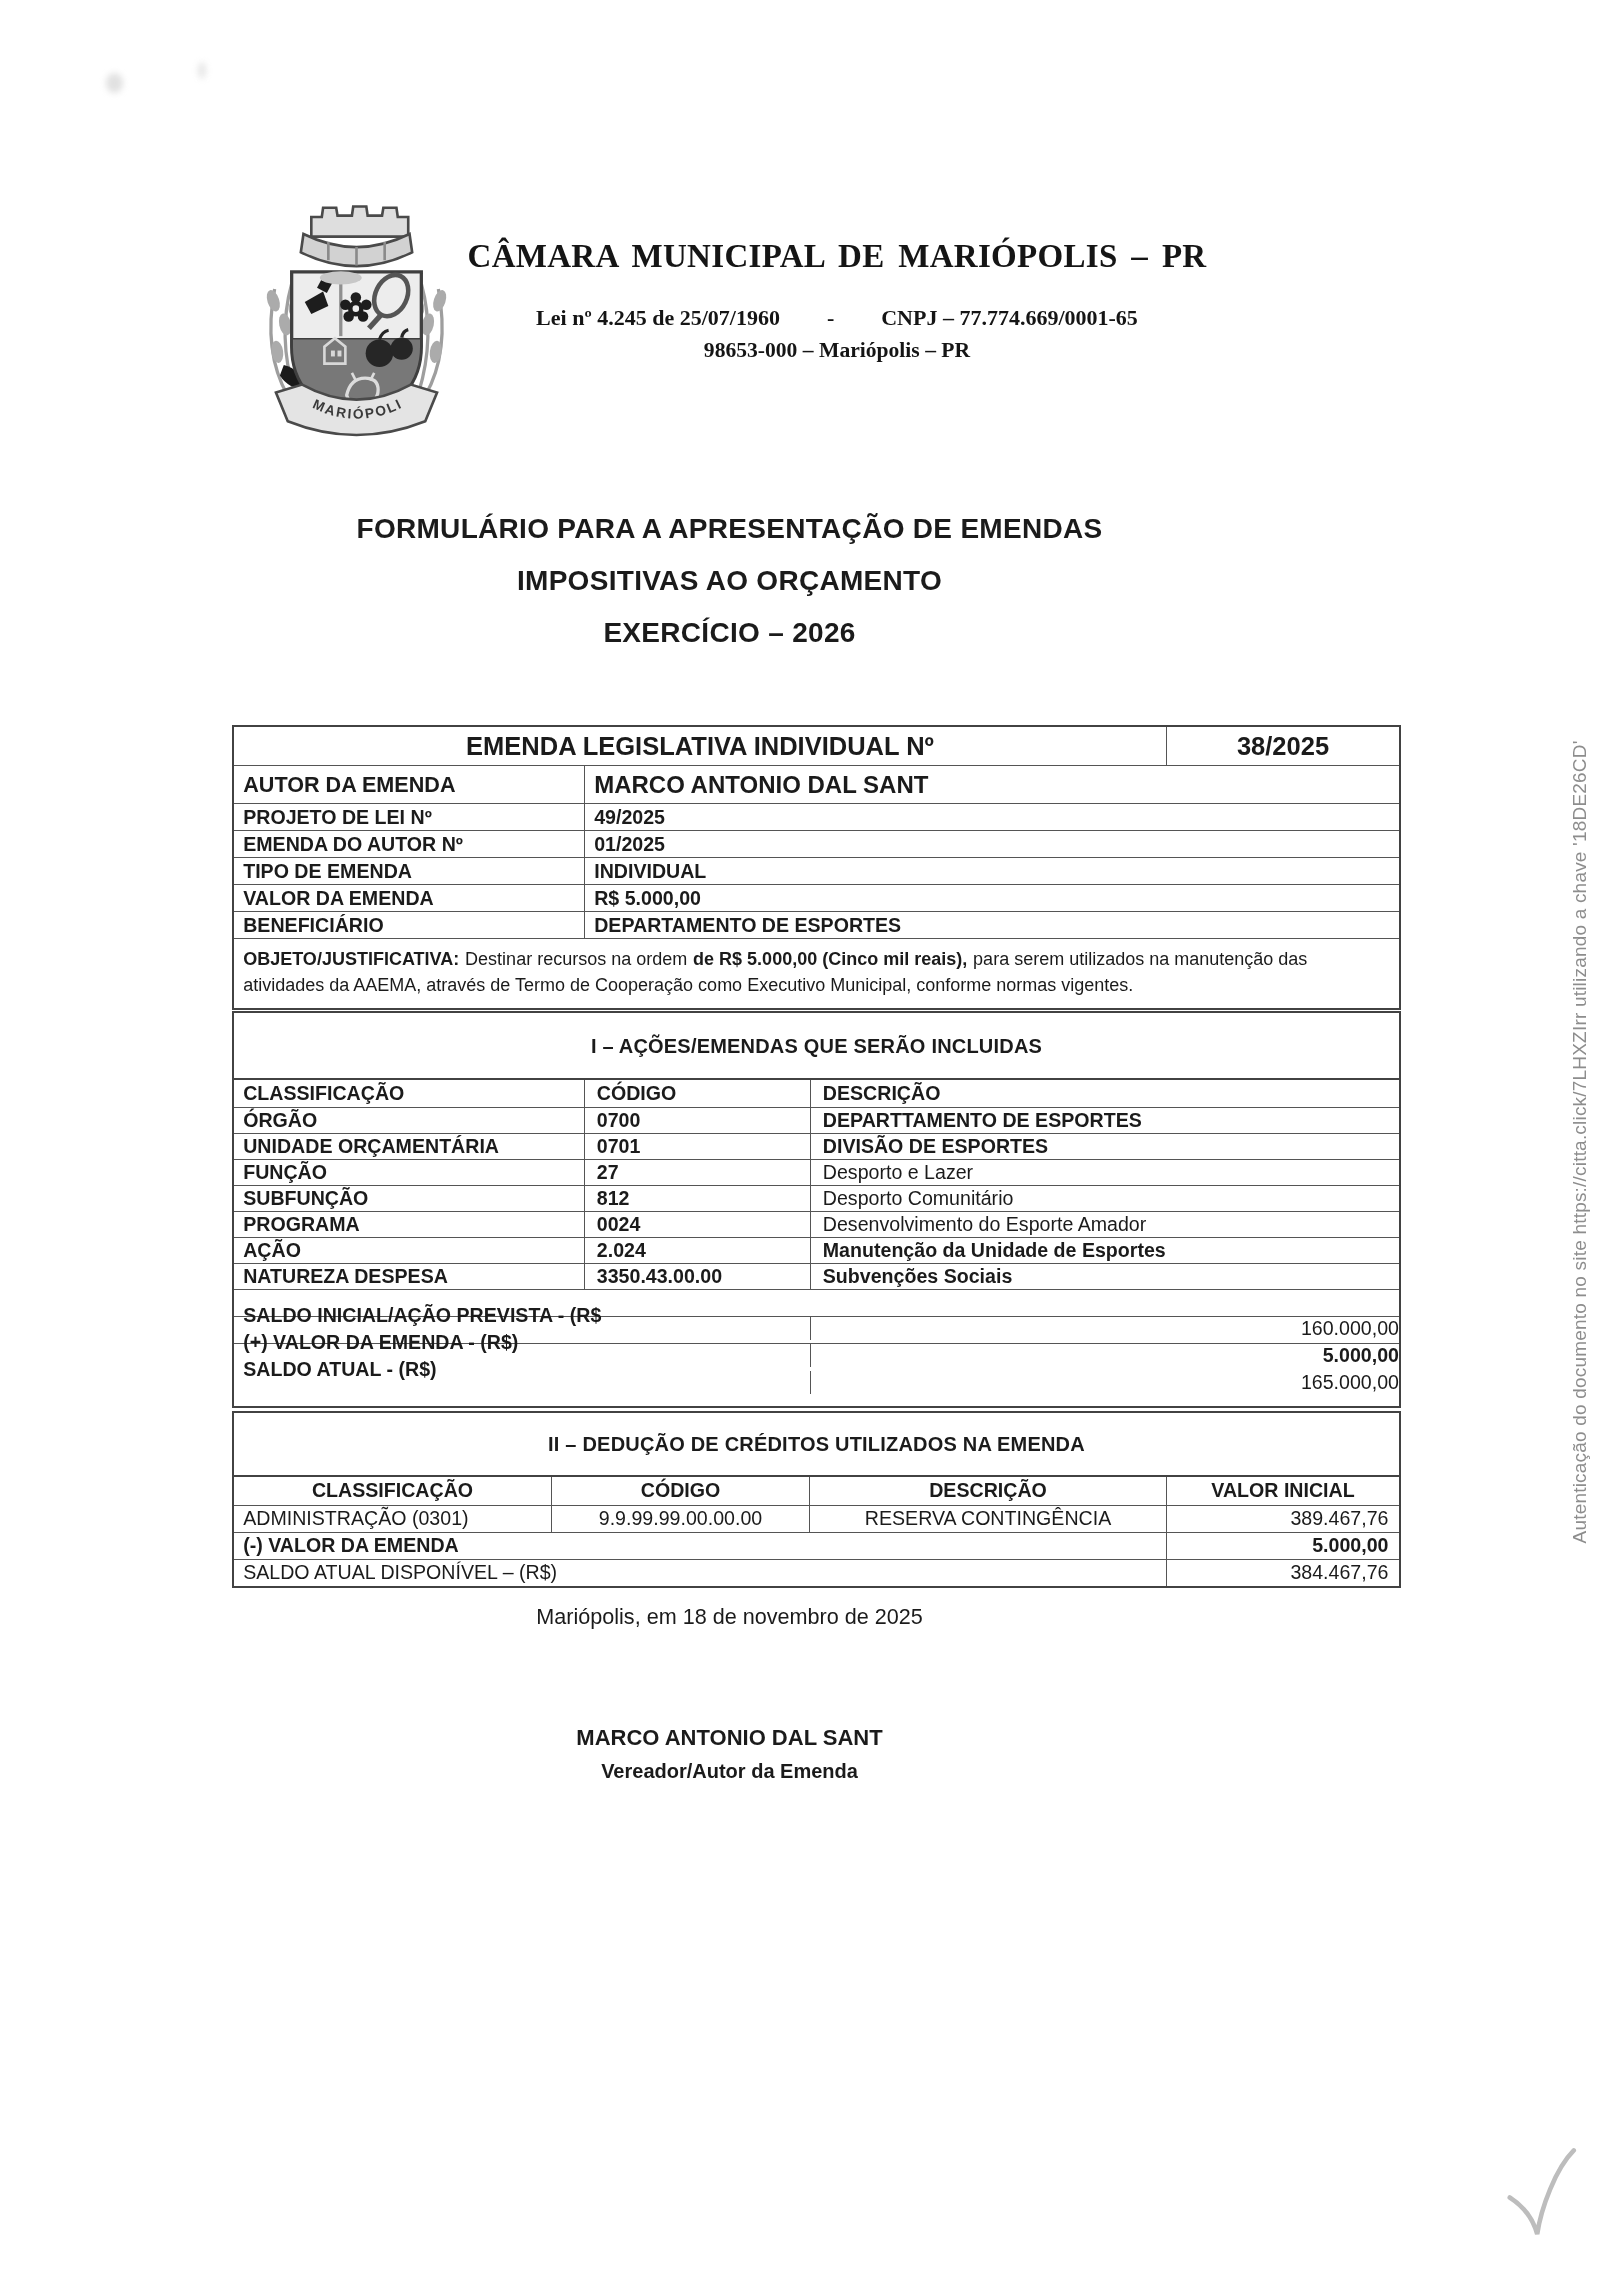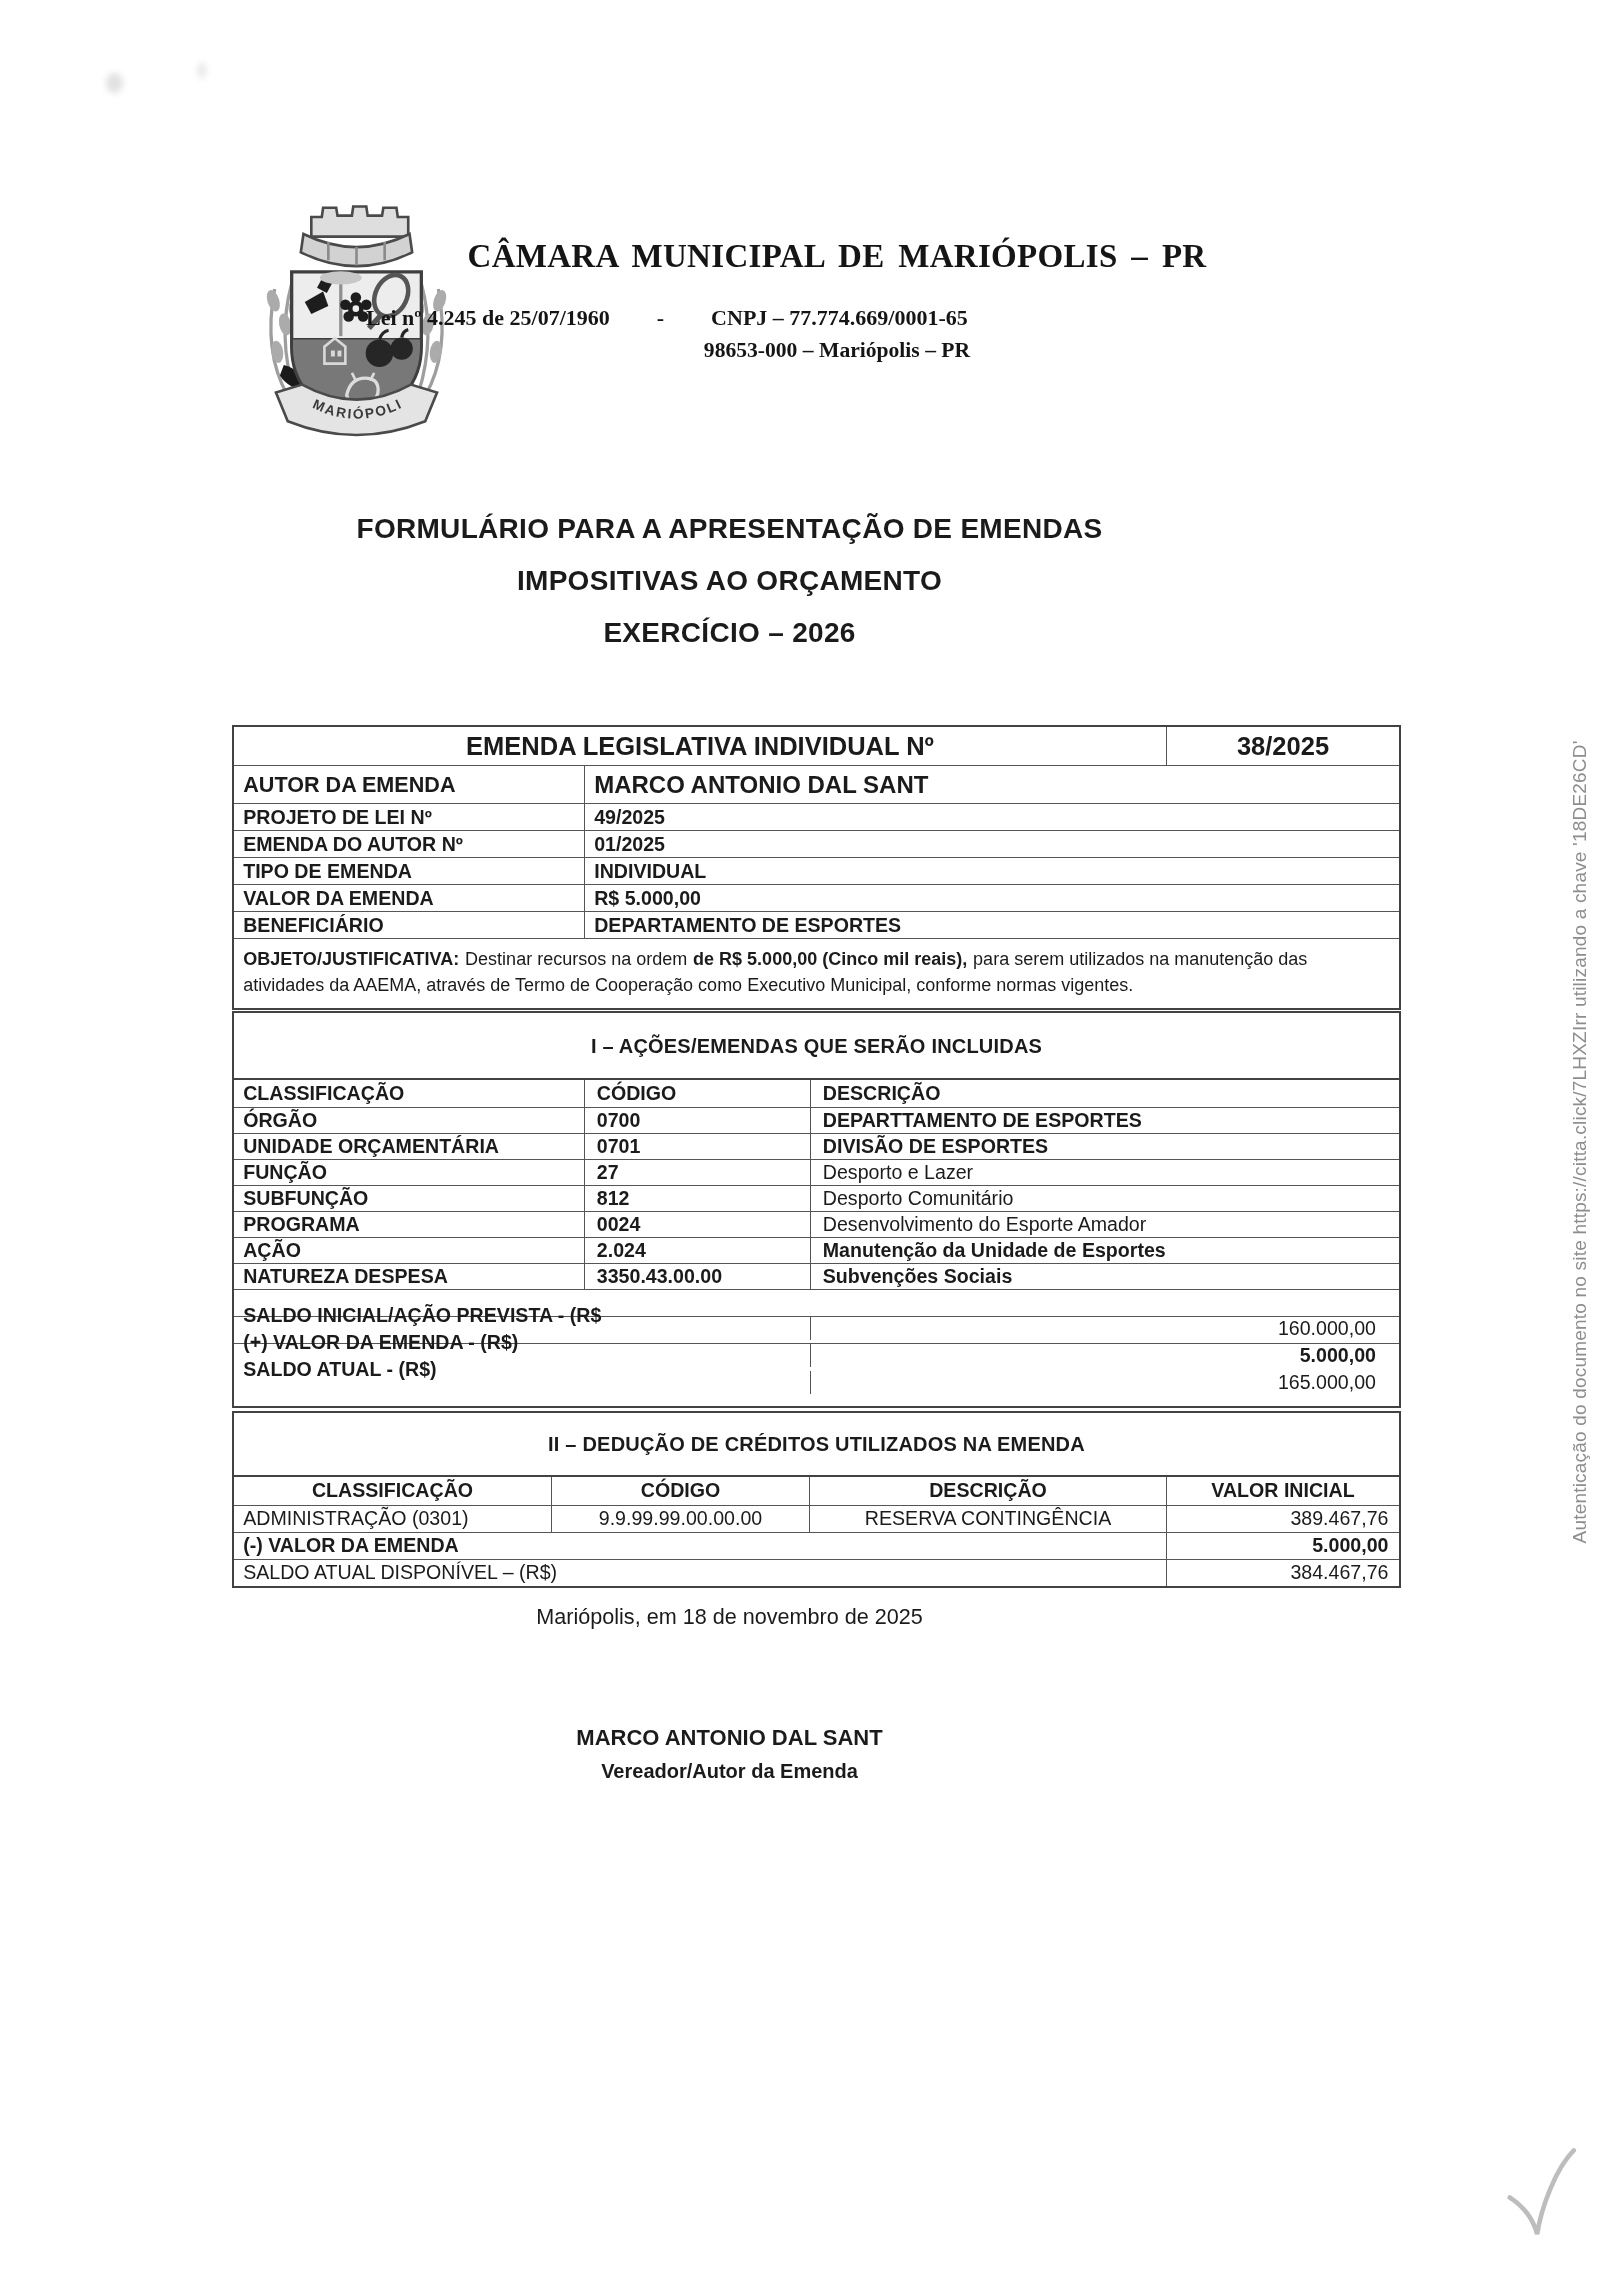--- a/index.html
+++ b/index.html
@@ -13,21 +13,21 @@
   .sm1 { left:106px; top:73px; width:17px; height:19.6px; opacity:.55; }
   .sm2 { left:198px; top:62px;  width:7.9px; height:17px; opacity:.45; }
 
   
   .logo { position:absolute; left:251px; top:196px; }
   .header-text {
     position:absolute; left:366px; top:238px; width:942px; text-align:center;
     font-family:"Liberation Serif", serif; font-weight:bold; color:#151515;
   }
   .org-name { font-size:33px; letter-spacing:0.3px; word-spacing:5.2px; }
-  .meta-row { display:flex; gap:47px; margin-top:30px; font-size:22px; }
+  .meta-row { display:flex; justify-content:center; gap:47px; margin-top:30px; font-size:22px; }
   .address  { margin-top:10.5px; font-size:21.6px; }
   .city     { margin-top:6.5px; font-size:21.6px; }
 
   
   .doc-title {
     position:absolute; left:183px; top:503px; width:1093px; text-align:center;
     font-size:28px; font-weight:bold; line-height:52px; letter-spacing:0.3px;
   }
 
   
@@ -64,21 +64,21 @@
   .r.s1 { grid-template-columns:350px 226px 1fr; height:25px; }
   .r.s1.hd { height:27.5px; }
   .s1 .c0 { padding-left:9.2px; font-weight:bold; }
   .s1 .c1 { padding-left:11.8px; font-weight:bold; }
   .s1 .c2 { padding-left:11.8px; }
   .s1 .c2.n { font-weight:normal; }
   .s1 .c2.b { font-weight:bold; }
 
   .r.s1t { grid-template-columns:576px 1fr; height:26px; }
   .s1t .lab { padding-left:9.2px; font-weight:bold; }
-  .s1t .val { justify-content:flex-end; padding-right:23px;margin-top:27px; }
+  .s1t .val { justify-content:flex-end; padding-right:0;margin-top:27px; }
 
   .r.s2 { grid-template-columns:317px 258px 357px 1fr; height:26px; }
   .r.s2.hd { height:27.5px; }
   .s2 .cc { justify-content:center; }
   .s2 .lc { padding-left:9.2px; }
   .s2 .vr { justify-content:flex-end; padding-right:10.5px; }
 
   .r.s2t { grid-template-columns:932px 1fr; height:26px; }
   .s2t .lab { padding-left:9.2px; }
   .s2t .val { justify-content:flex-end; padding-right:10.5px; }

